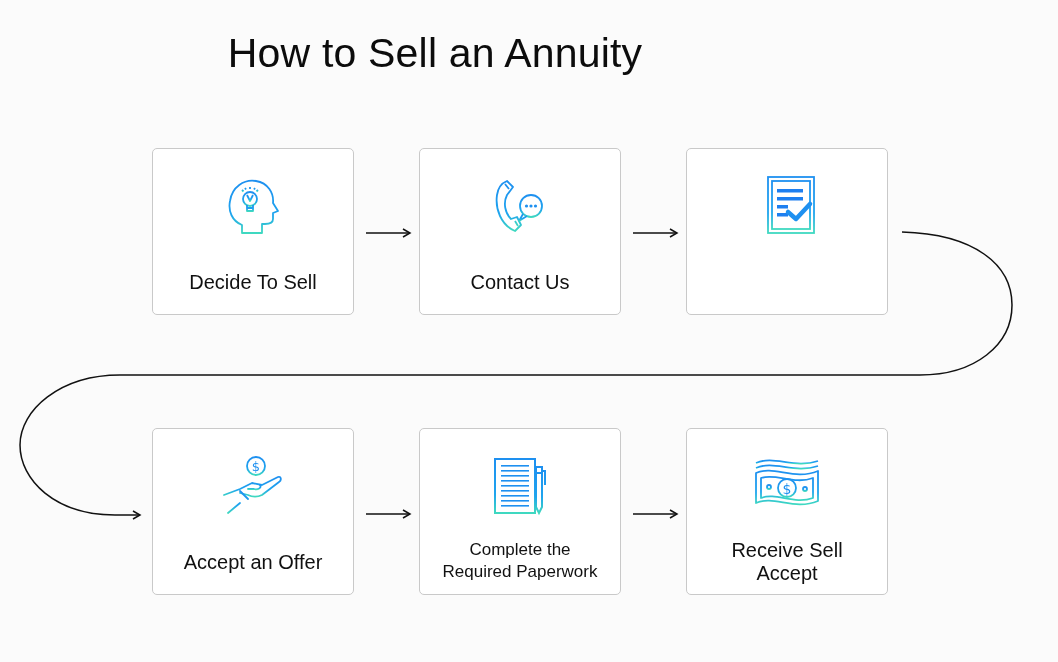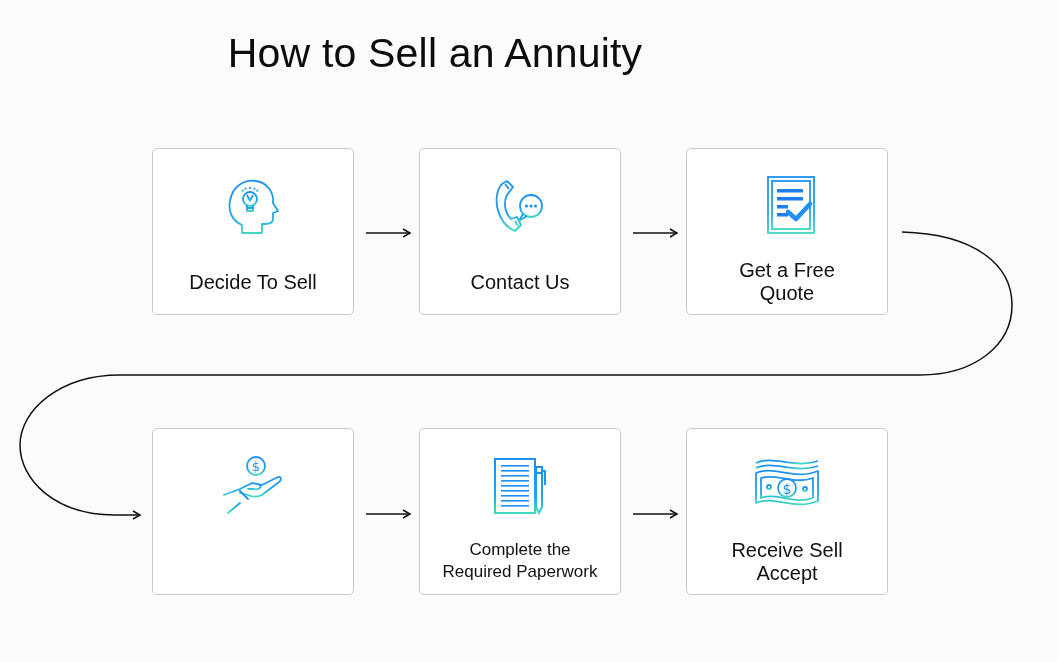--- a/index.html
+++ b/index.html
@@ -102,36 +102,33 @@
       <rect x="18" y="8" width="38" height="48"></rect>
     </g>
     <g fill="#1e7ff0">
       <rect x="23" y="16" width="26" height="3.5"></rect>
       <rect x="23" y="24" width="26" height="3.5"></rect>
       <rect x="23" y="32" width="11" height="3.5"></rect>
       <rect x="23" y="40" width="11" height="3.5"></rect>
     </g>
     <path d="M34,39 L42,46 L56,31" fill="none" stroke="#1e90f0" stroke-width="4.5" stroke-linecap="round" stroke-linejoin="round"></path>
   </svg>
-  <div class="label two">
-    <div>Get a Free</div>
-    <div>Quote</div>
-  </div>
 </div>
 
 <div class="card" style="left:152px; top:428px;">
   <svg class="icon" viewBox="0 0 66 66">
     <g fill="none" stroke="url(#g)" stroke-width="1.8" stroke-linejoin="round" stroke-linecap="round">
       <circle cx="36" cy="13" r="9"></circle>
       <path d="M4,42 L20,36 L32,30 L42,32 L58,24 C61,23 62,27 59,29 L42,42 C38,44 32,44 28,42 L20,40"></path>
       <path d="M40,32 C42,35 38,37 34,36 L28,36"></path>
       <path d="M20,38 L28,46 M8,60 L20,50"></path>
     </g>
     <text x="36" y="18" text-anchor="middle" font-size="13" font-family="DejaVu Sans, sans-serif" fill="#1e90f0">$</text>
   </svg>
+  <div class="label one">Accept an Offer</div>
 </div>
 
 <div class="card" style="left:419px; top:428px;padding-left:20px;">
   <svg class="icon" viewBox="0 0 66 66">
     <g fill="none" stroke="url(#g)" stroke-width="2">
       <rect x="8" y="6" width="40" height="54"></rect>
       <path d="M49,14 L55,14 L55,54 L52,60 L49,54 Z M49,20 L55,20 M55,18 L58,18 L58,32"></path>
     </g>
     <g fill="#1e90f0">
       <rect x="14" y="12" width="28" height="1.6"></rect>

